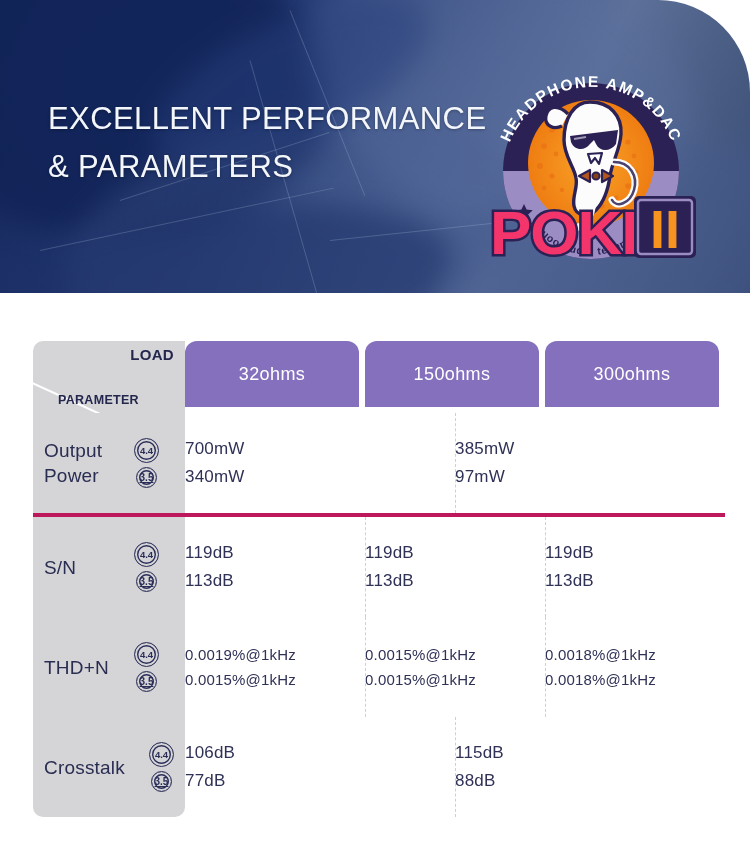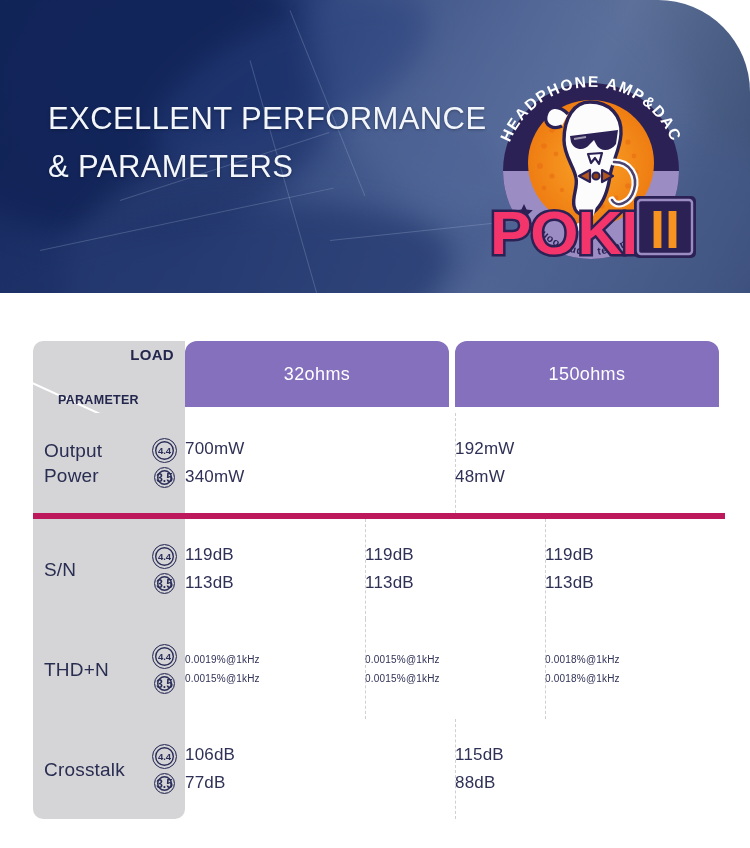--- a/index.html
+++ b/index.html
@@ -157,33 +157,33 @@
     align-items: center;
     justify-content: center;
     color: #ffffff;
     font-size: 18px;
     letter-spacing: 0.4px;
   }
 
   
   .drow {
     height: 100px;
-    border-top: 6px solid #be185d;
+    border-top: 4px solid #be185d;
   }
   .drow.first { border-top: none; }
 
   .label-cell {
     flex: 0 0 152px;
     width: 152px;
     height: 100px;
     background: #d5d5d7;
     display: flex;
     align-items: center;
     justify-content: space-between;
-    padding: 0 8px 0 11px;
+    padding: 0 26px 0 11px;
     position: relative;
   }
   .drow.last .label-cell {
     border-bottom-left-radius: 10px;
     border-bottom-right-radius: 10px;
     gap: 24px;
   }
   .label-text {
     font-size: 19px;
     color: #2a2d52;
@@ -203,21 +203,21 @@
     border-radius: 50%;
     display: flex;
     align-items: center;
     justify-content: center;
     color: #2a2d58;
     font-weight: 700;
     background: transparent;
     box-shadow: inset 0 0 0 2px #d5d5d7, inset 0 0 0 3.4px #2a2d58;
   }
   .badge.big  { width: 25px; height: 25px; font-size: 9.5px; }
-  .badge.small{ width: 21px; height: 21px; font-size: 12px; }
+  .badge.small{ width: 21px; height: 21px; font-size: 10px; text-decoration: underline; }
 
   .data-cell {
     flex: 1 1 0;
     height: 100px;
     display: flex;
     flex-direction: column;
     align-items: flex-start;
     justify-content: center;
     gap: 8px;
     position: relative;
@@ -231,21 +231,21 @@
     bottom: 0;
     width: 0;
     border-left: 1.4px dashed #cfcfd4;
   }
   .data-cell .v {
     font-size: 17px;
     color: #2f3156;
     letter-spacing: 0.2px;
     white-space: nowrap;
   }
-  .data-cell .v.small { font-size: 10px; }
+  .data-cell .v.small { font-size: 15px; }
 </style>
 </head>
 <body>
 
 <div class="page">
 
   <div class="banner">
     <div class="streak s1"></div>
     <div class="streak s2"></div>
     <div class="streak s3"></div>
@@ -362,40 +362,43 @@
         <div class="diag"></div>
         <div class="load-lbl">LOAD</div>
         <div class="param-lbl">PARAMETER</div>
       </div>
       <div class="hcell-wrap">
         <div class="hcell">32ohms</div>
       </div>
       <div class="hcell-wrap">
         <div class="hcell">150ohms</div>
       </div>
+      <div class="hcell-wrap">
+        <div class="hcell">300ohms</div>
+      </div>
     </div>
 
     <div class="trow drow first">
       <div class="label-cell">
         <div class="label-text">
           <span class="l2line">Output</span>
           <span class="l2line">Power</span>
         </div>
         <div class="badges">
           <div class="badge big">4.4</div>
           <div class="badge small">3.5</div>
         </div>
       </div>
       <div class="data-cell">
         <span class="v">700mW</span>
         <span class="v">340mW</span>
       </div>
       <div class="data-cell">
-        <span class="v">192mW</span>
-        <span class="v">48mW</span>
+        <span class="v">385mW</span>
+        <span class="v">97mW</span>
       </div>
     </div>
 
     <div class="trow drow">
       <div class="label-cell">
         <div class="label-text">
           <span class="l2line">S/N</span>
         </div>
         <div class="badges">
           <div class="badge big">4.4</div>

